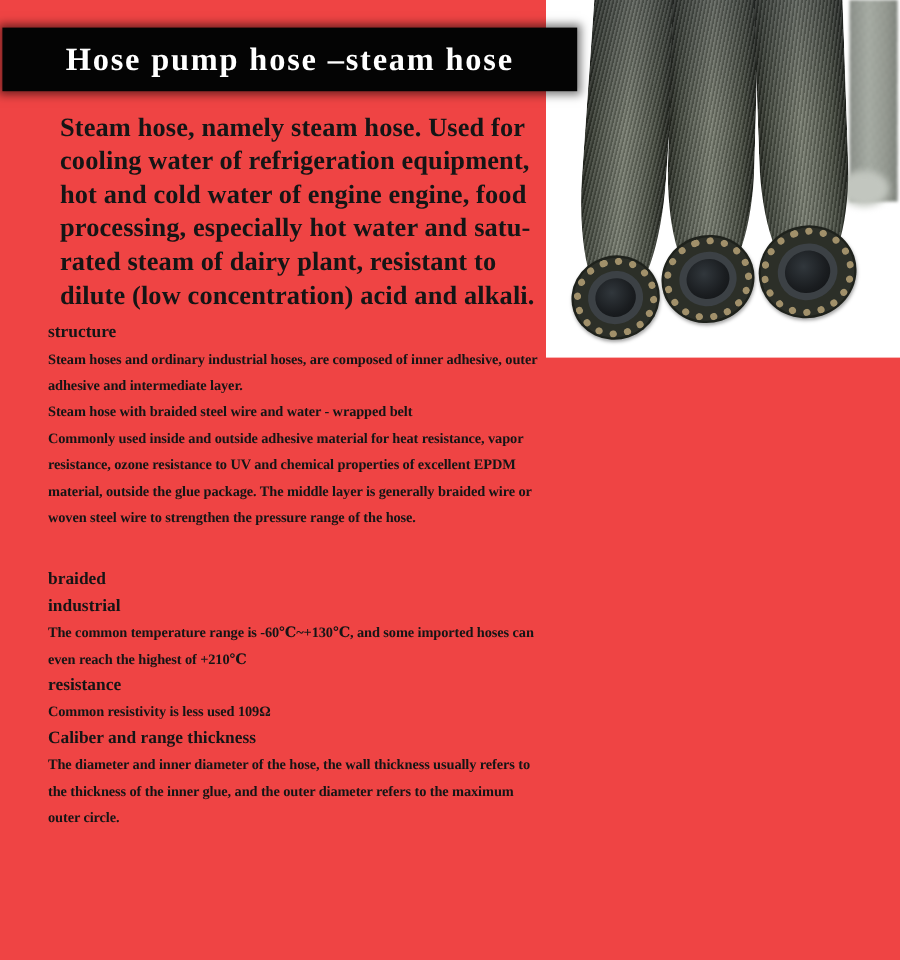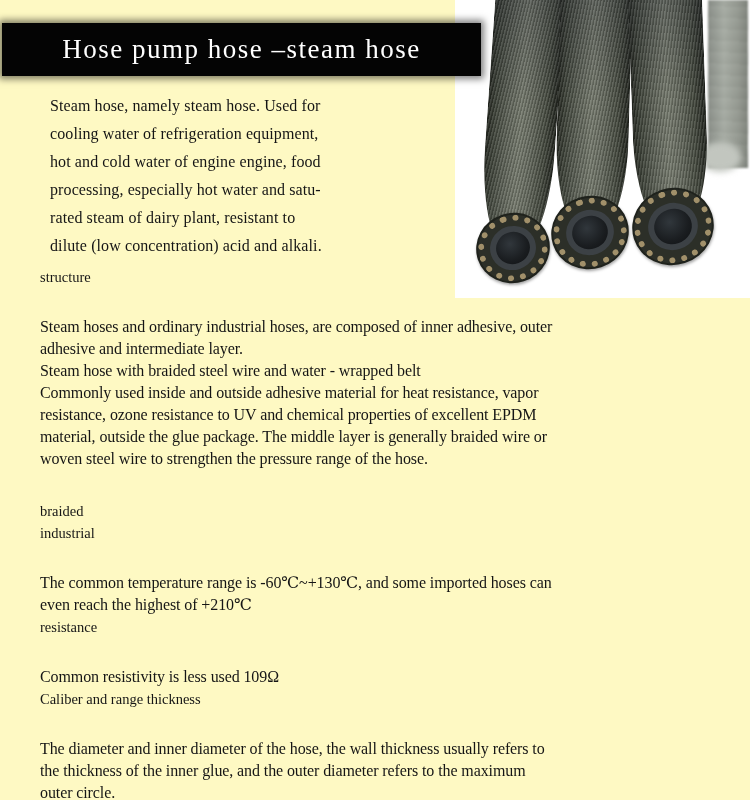--- a/index.html
+++ b/index.html
@@ -1,22 +1,22 @@
 <!DOCTYPE html>
 <html><head>
 <meta charset="utf-8">
 <style>
   html,body{margin:0;padding:0;background:#fff;}
   .page{
     position:relative;
     width:750px;height:800px;
-    background:#fef9c3;
+    background:#ef4444;
     overflow:hidden;
     font-family:"Liberation Serif","DejaVu Serif",serif;
-    font-weight:400;
+    font-weight:700;
     color:#151515;
   }
 
   
   .banner{
     position:absolute;left:2px;top:23px;width:479px;height:53px;
     background:#040404;
     box-shadow:0 0 7px 3px rgba(0,0,0,0.5);
     display:flex;align-items:center;justify-content:center;
     z-index:6;
@@ -73,26 +73,26 @@
     filter:blur(1.2px);
   }
   .hose-far-end{
     position:absolute;left:244px;top:142px;width:42px;height:30px;z-index:0;
     border-radius:50%;background:#c2c6bf;filter:blur(3px);
   }
 
   
   .intro{
     position:absolute;left:50px;top:92px;width:418px;
-    font-size:16px;line-height:28px;white-space:pre-line;
+    font-size:22px;line-height:28px;white-space:pre-line;
     letter-spacing:0.1px;z-index:2;
   }
   .sections{position:absolute;left:40px;top:266px;width:700px;z-index:2;}
   .sec-heading{font-size:14.5px;line-height:22px;}
-  .sec-body{font-size:16px;line-height:22px;white-space:pre-line;letter-spacing:-0.1px;margin-top:28px;}
+  .sec-body{font-size:12px;line-height:22px;white-space:pre-line;letter-spacing:-0.1px;}
   .sec-structure{margin-bottom:30px;}
 </style>
 </head>
 <body>
 
 <div class="page">
 
   <div class="photo" title="Three black corrugated steam hoses standing diagonally with cut ends facing the viewer">
     <div class="hose-far"></div>
     <div class="hose-far-end"></div>

